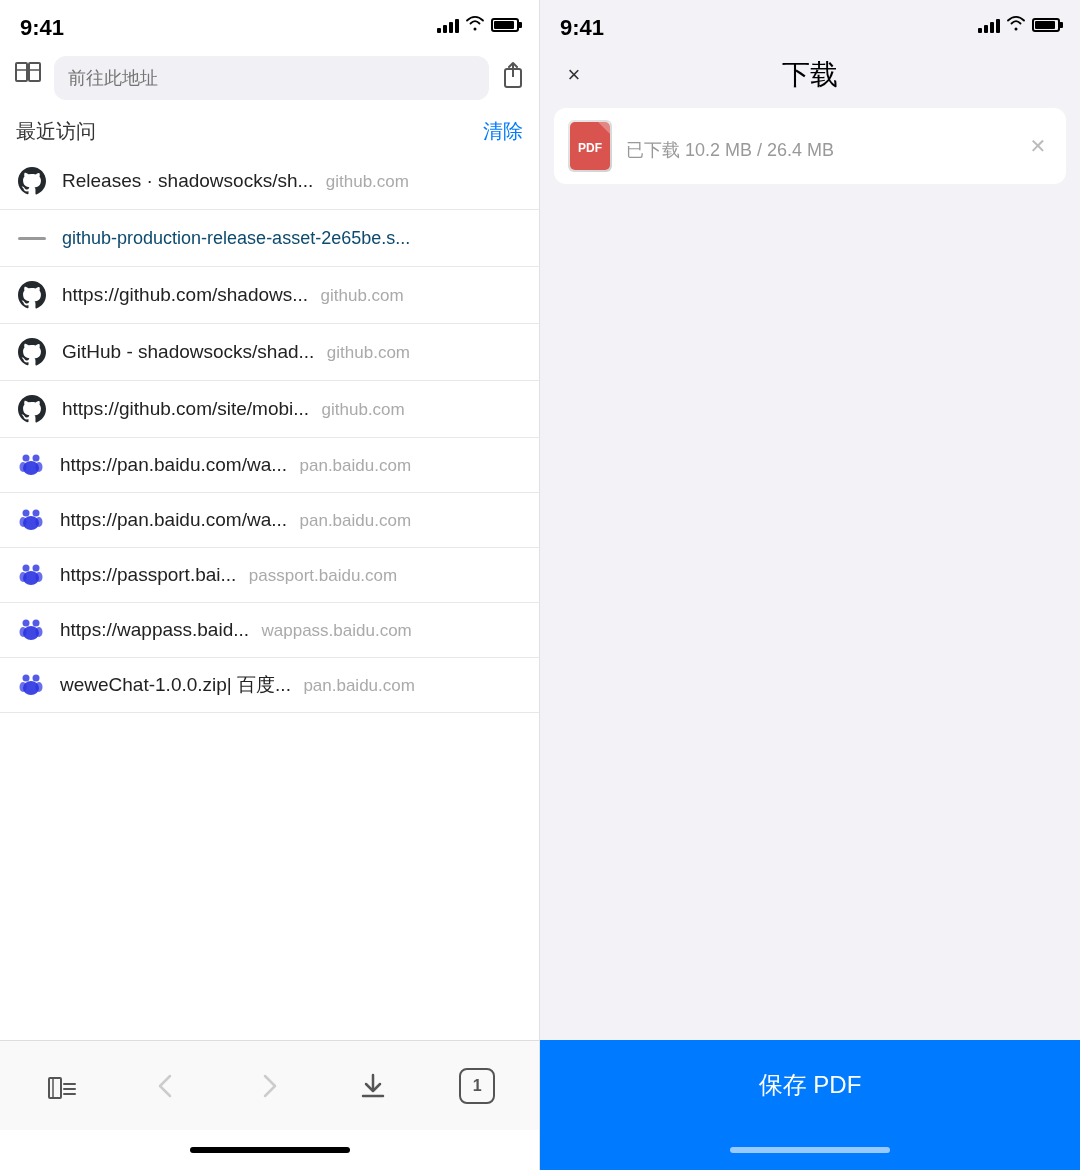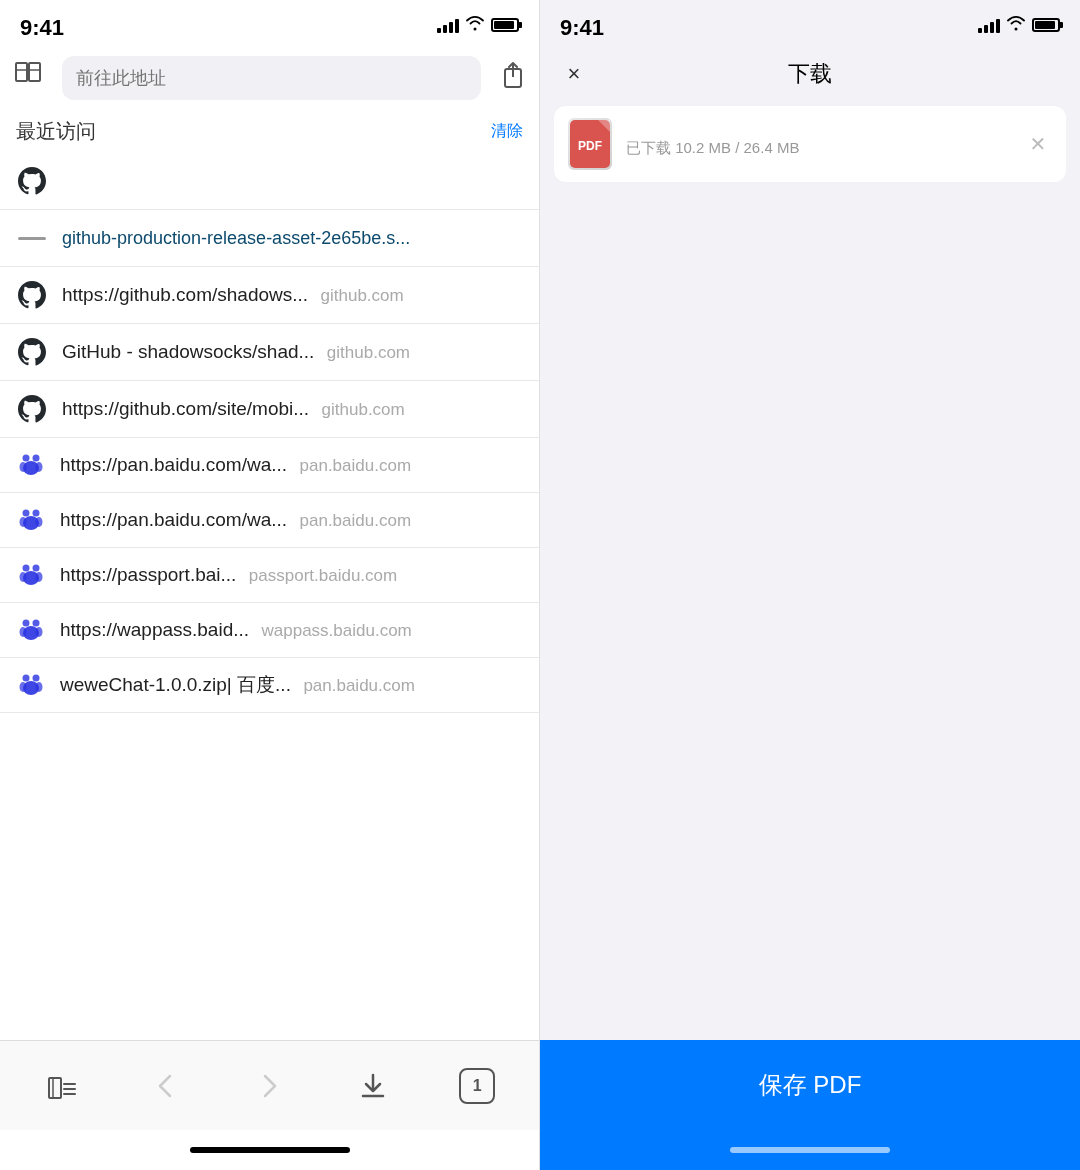--- a/index.html
+++ b/index.html
@@ -97,21 +97,21 @@
       height: 100%;
       width: 90%;
       border-radius: 1px;
     }
 
     
     .address-bar {
       display: flex;
       align-items: center;
       padding: 6px 14px;
-      gap: 20px;
+      gap: 12px;
       background: #fff;
     }
     .book-icon {
       font-size: 26px;
       color: #555;
     }
     .address-input-wrap {
       flex: 1;
       height: 44px;
       background: #f0f0f5;
@@ -129,31 +129,31 @@
       outline: none;
     }
     .share-icon {
       font-size: 24px;
       color: #555;
     }
 
     
     .recent-header {
       display: flex;
-      align-items: center;
+      align-items: flex-start;
       justify-content: space-between;
       padding: 12px 16px 8px 16px;
     }
     .recent-title {
       font-size: 20px;
       color: #333;
       font-weight: 400;
     }
     .clear-btn {
-      font-size: 16px;
+      font-size: 20px;
       color: #007aff;
       cursor: pointer;
     }
 
     
     .history-list {
       flex: 1;
       overflow: hidden;
     }
     .history-item {
@@ -293,21 +293,21 @@
       display: flex;
       align-items: center;
       justify-content: center;
       cursor: pointer;
       font-size: 22px;
       color: #333;
     }
     .download-title {
       flex: 1;
       text-align: center;
-      font-size: 22px;
+      font-size: 28px;
       font-weight: 500;
       color: #000;
     }
 
     
     .download-item-card {
       margin: 4px 14px;
       background: #fff;
       border-radius: 12px;
       display: flex;
@@ -361,21 +361,21 @@
     }
     .download-name {
       font-size: 18px;
       color: #000;
       font-weight: 400;
       white-space: nowrap;
       overflow: hidden;
       text-overflow: ellipsis;
     }
     .download-progress-text {
-      font-size: 15px;
+      font-size: 18px;
       color: #999;
       margin-top: 8px;
     }
     .download-close {
       width: 28px;
       height: 28px;
       display: flex;
       align-items: center;
       justify-content: center;
       cursor: pointer;
@@ -471,20 +471,24 @@
   </div>
 
   <div class="history-list">
 
     <div class="history-item">
       <div class="site-icon github-icon">
         <svg viewBox="0 0 30 30" fill="none">
           <path fill="#24292e" d="M15 1C7.268 1 1 7.268 1 15c0 6.19 4.008 11.435 9.568 13.29.7.128.957-.303.957-.672 0-.33-.012-1.202-.018-2.36-3.893.845-4.714-1.877-4.714-1.877-.636-1.616-1.553-2.047-1.553-2.047-1.27-.867.096-.85.096-.85 1.404.099 2.14 1.44 2.14 1.44 1.25 2.14 3.277 1.52 4.075 1.163.127-.904.49-1.52.89-1.87-3.109-.354-6.38-1.555-6.38-6.917 0-1.528.546-2.776 1.44-3.756-.144-.355-.624-1.777.137-3.704 0 0 1.174-.376 3.847 1.434A13.38 13.38 0 0115 7.914c1.19.005 2.388.16 3.508.47 2.67-1.81 3.843-1.434 3.843-1.434.762 1.927.282 3.35.138 3.704.896.98 1.438 2.228 1.438 3.756 0 5.376-3.276 6.558-6.394 6.906.503.434.95 1.29.95 2.6 0 1.876-.017 3.388-.017 3.849 0 .372.252.807.964.671C24.994 26.43 29 21.187 29 15c0-7.732-6.268-14-14-14z"></path>
         </svg>
       </div>
+      <div class="history-text">
+        <span class="history-main">Releases · shadowsocks/sh...</span>
+        <span class="history-domain">github.com</span>
+      </div>
     </div>
 
     <div class="history-item">
       <div class="site-icon">
         <div class="dash-icon"></div>
       </div>
       <div class="history-text">
         <span class="history-url-only">github-production-release-asset-2e65be.s...</span>
       </div>
     </div>

